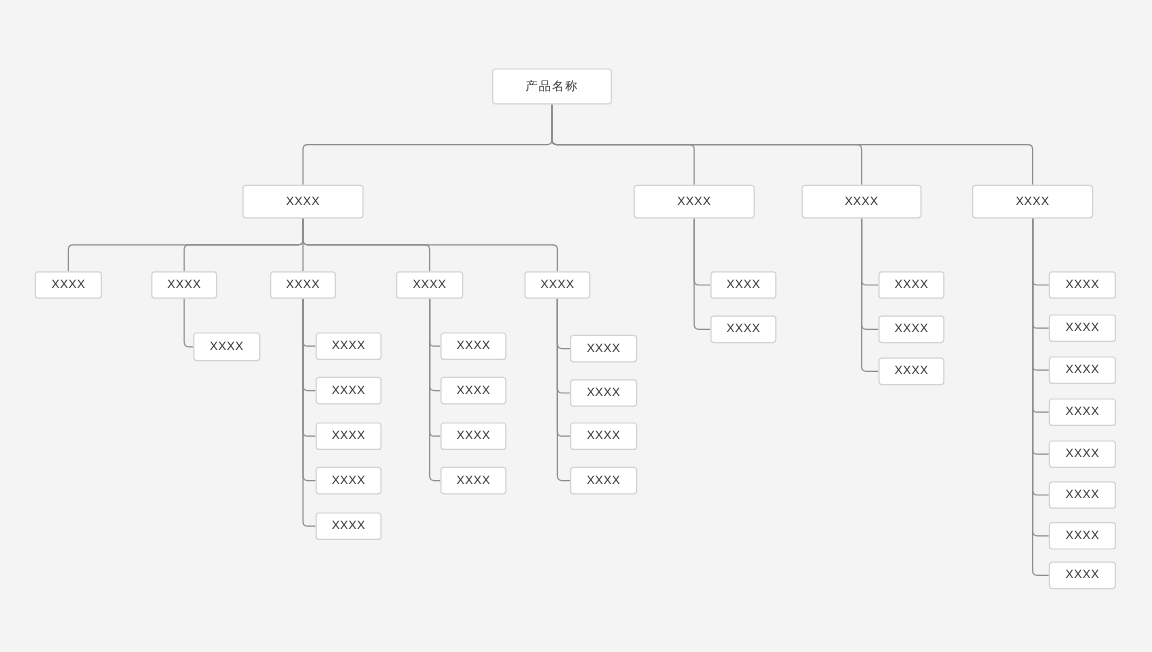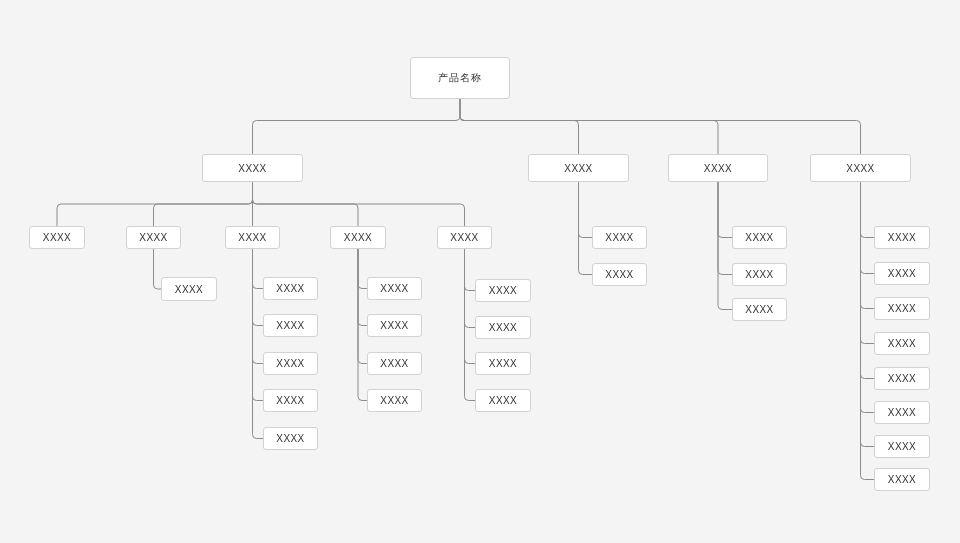--- a/index.html
+++ b/index.html
@@ -85,21 +85,21 @@
       <path d="M 860.5 182 V 233.5 Q 860.5 237.5 864.5 237.5 H 874"></path>
       <path d="M 860.5 182 V 269.5 Q 860.5 273.5 864.5 273.5 H 874"></path>
       <path d="M 860.5 182 V 304.5 Q 860.5 308.5 864.5 308.5 H 874"></path>
       <path d="M 860.5 182 V 339.5 Q 860.5 343.5 864.5 343.5 H 874"></path>
       <path d="M 860.5 182 V 374.5 Q 860.5 378.5 864.5 378.5 H 874"></path>
       <path d="M 860.5 182 V 408.5 Q 860.5 412.5 864.5 412.5 H 874"></path>
       <path d="M 860.5 182 V 442.5 Q 860.5 446.5 864.5 446.5 H 874"></path>
       <path d="M 860.5 182 V 475.5 Q 860.5 479.5 864.5 479.5 H 874"></path>
     </svg>
   <div id="nodes">
-      <div class="node root" style="left: 410px; top: 57px; width: 100px; height: 42px;">
+      <div class="node root" style="left: 410px; top: 57px; width: 100px; height: 30px;">
         <span>产品名称</span>
       </div>
       <div class="node" style="left: 202px; top: 154px; width: 101px; height: 28px;">
         <span>XXXX</span>
       </div>
       <div class="node" style="left: 528px; top: 154px; width: 101px; height: 28px;">
         <span>XXXX</span>
       </div>
       <div class="node" style="left: 668px; top: 154px; width: 100px; height: 28px;">
         <span>XXXX</span>

